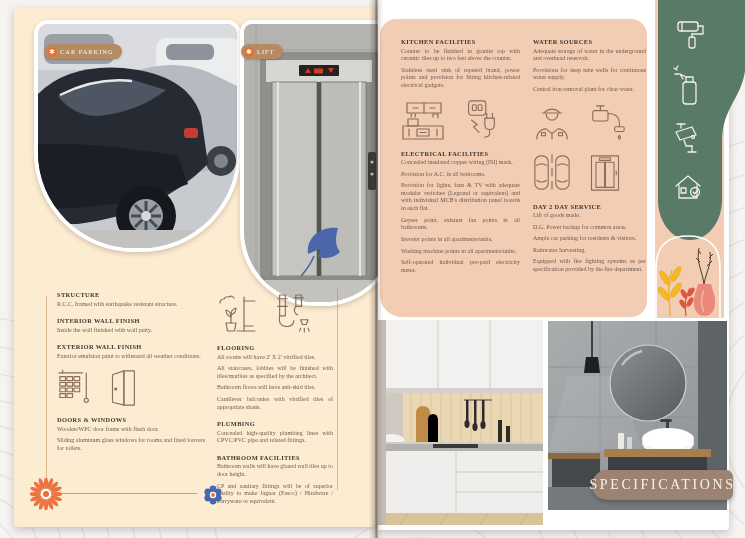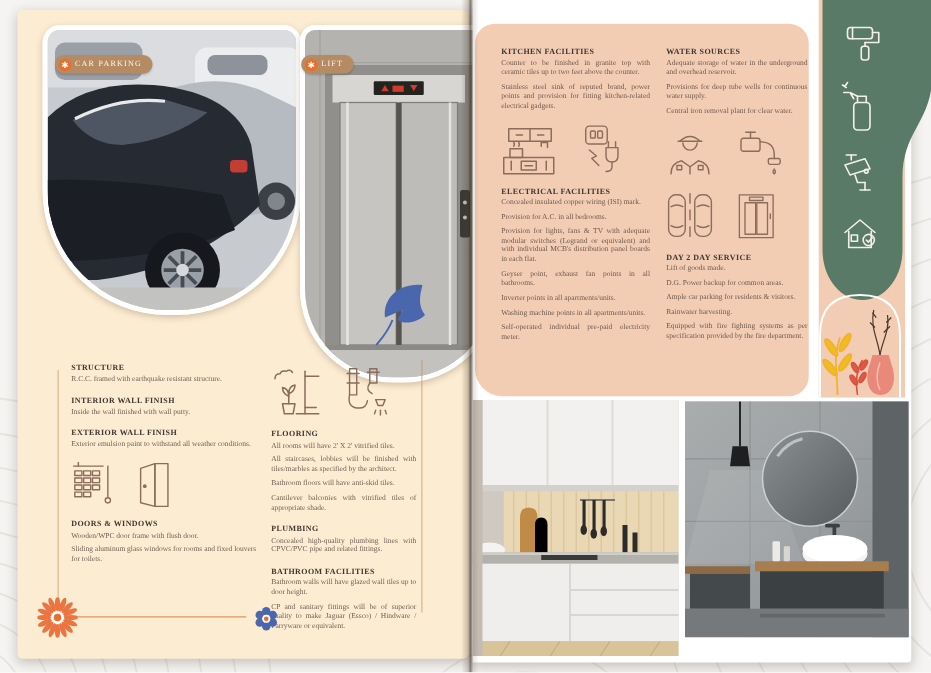--- a/index.html
+++ b/index.html
@@ -549,14 +549,17 @@
         <rect x="60" y="136" width="99" height="30" fill="#3b4043"></rect>
         <rect x="70" y="112" width="6" height="16" rx="1" fill="#eceae7"></rect>
           <rect x="79" y="116" width="5" height="12" rx="1" fill="#d8d5d1"></rect>
         <rect x="0" y="132" width="52" height="6" fill="#8c6a45"></rect>
         <rect x="4" y="138" width="48" height="28" fill="#44494c"></rect>
         <rect x="0" y="166" width="179" height="23" fill="#75797c"></rect>
         <path d="M60,170 h100 v3 h-100 z" fill="#5c6164" opacity=".7"></path>
       </svg>
     </div>
 
+    <div class="spec-banner">
+      <span>SPECIFICATIONS</span>
+    </div>
   </div>
 </div>
 
 </body></html>

